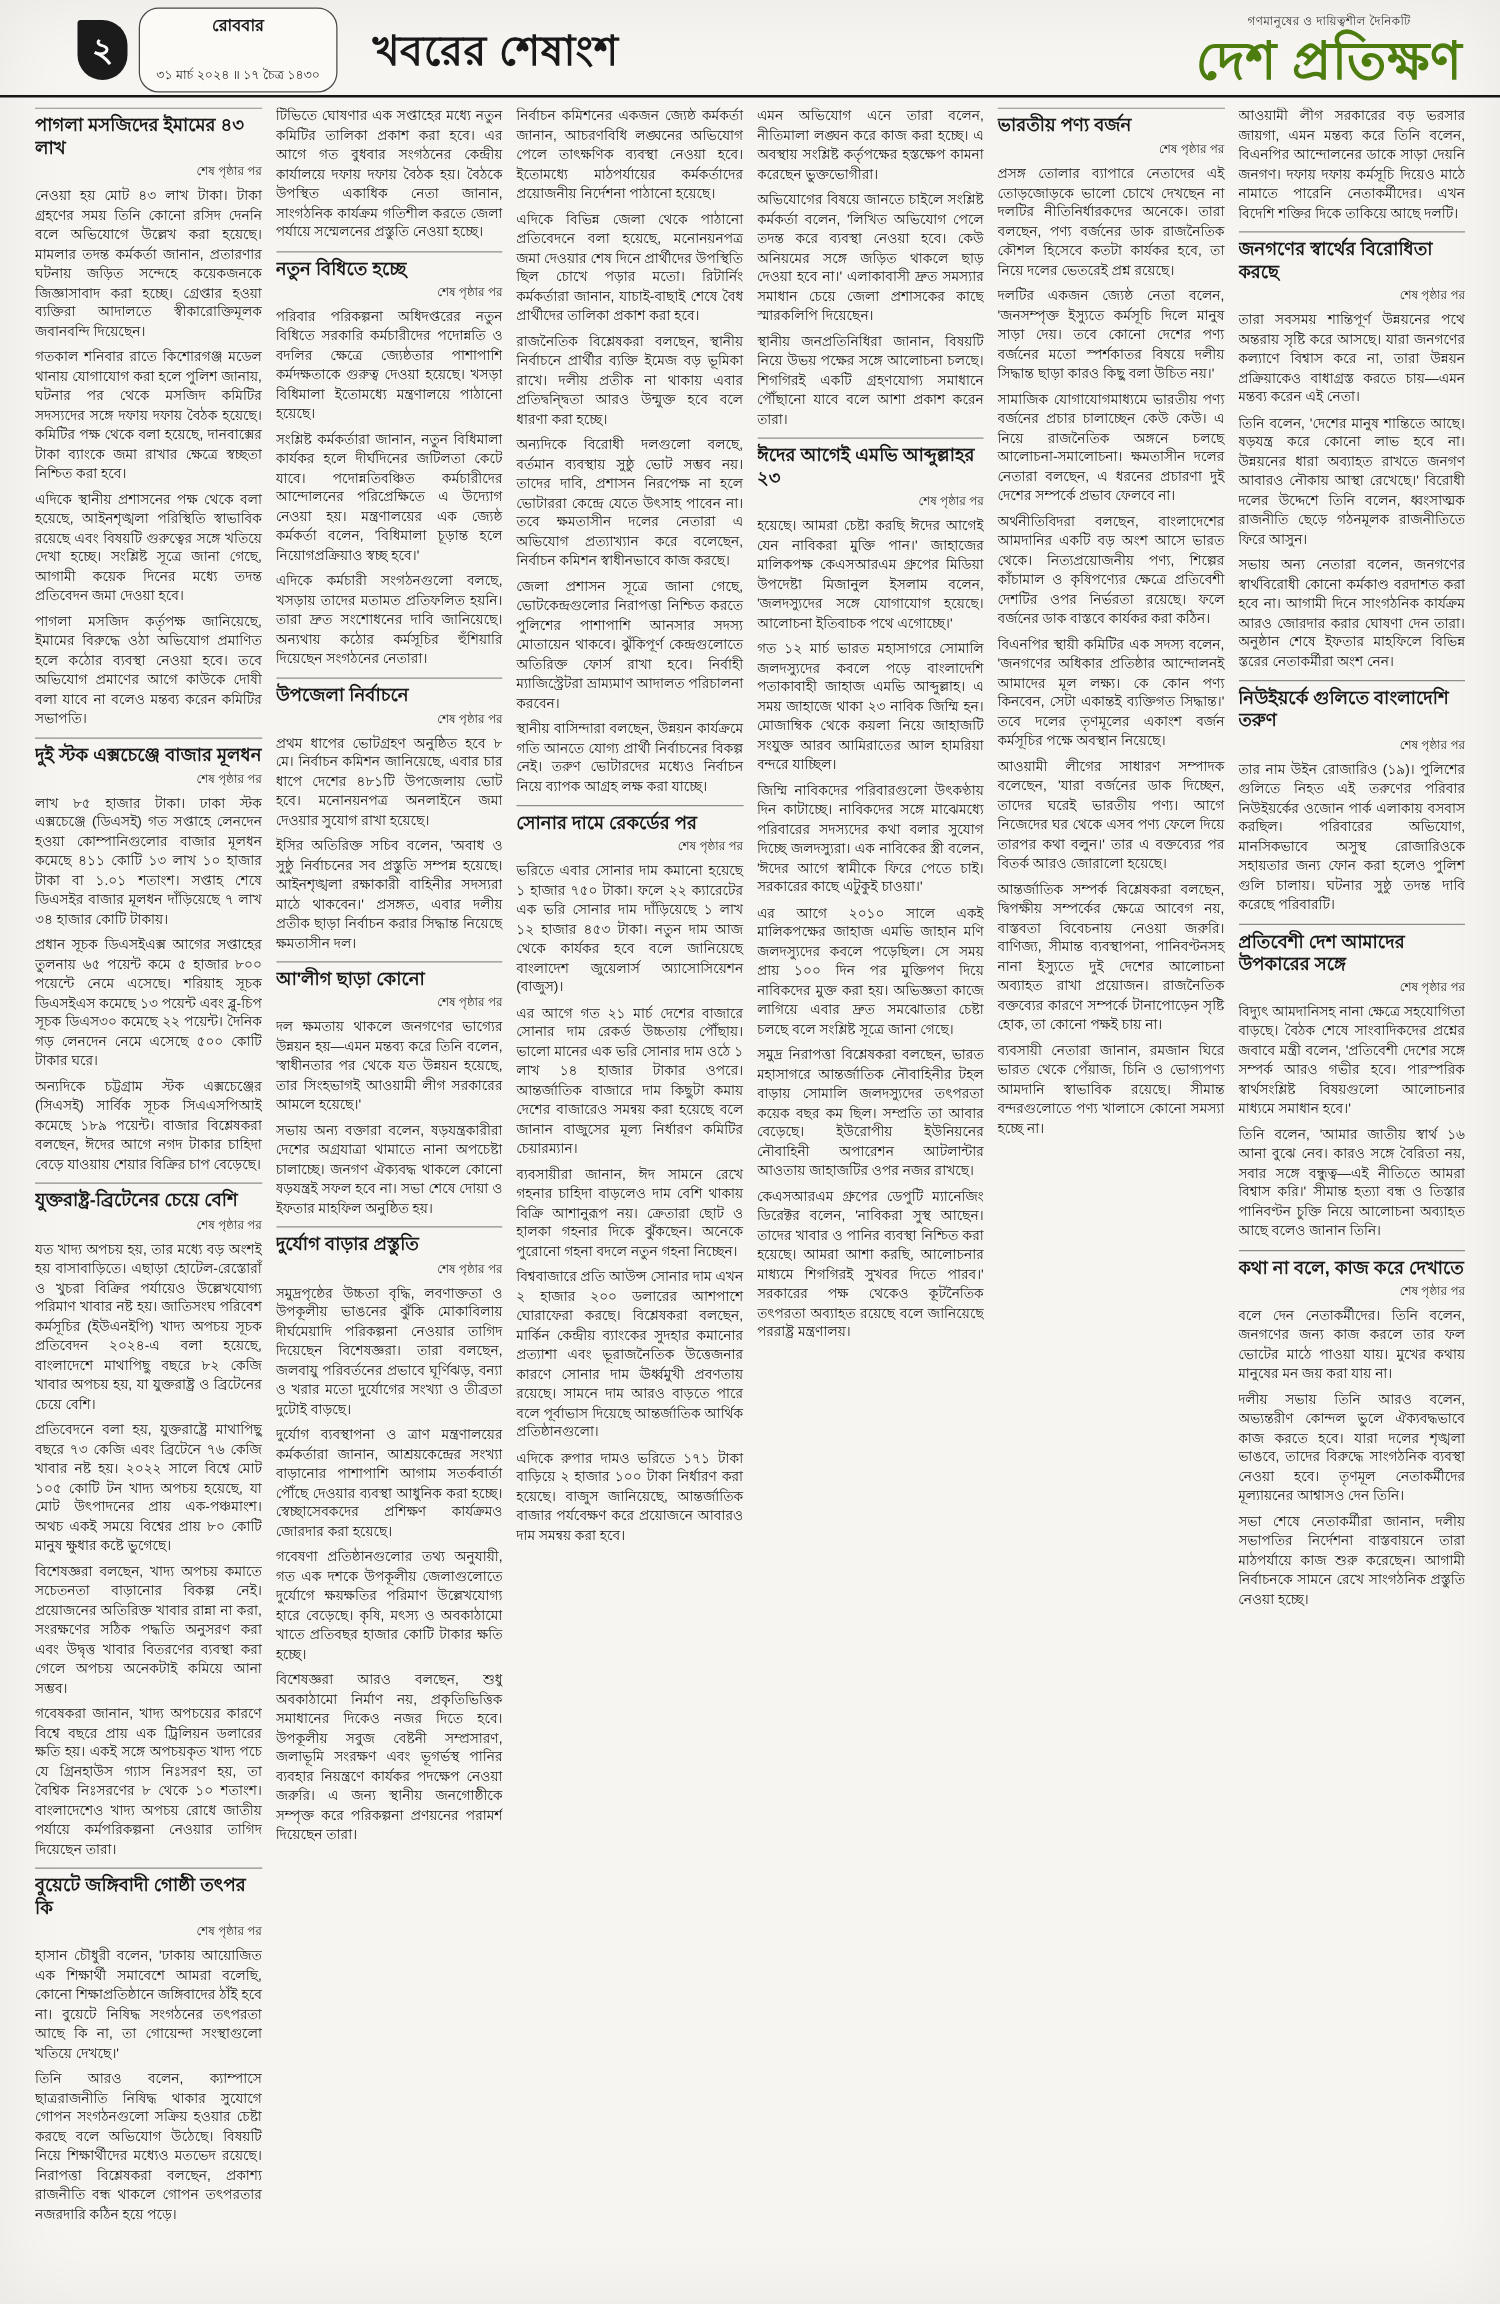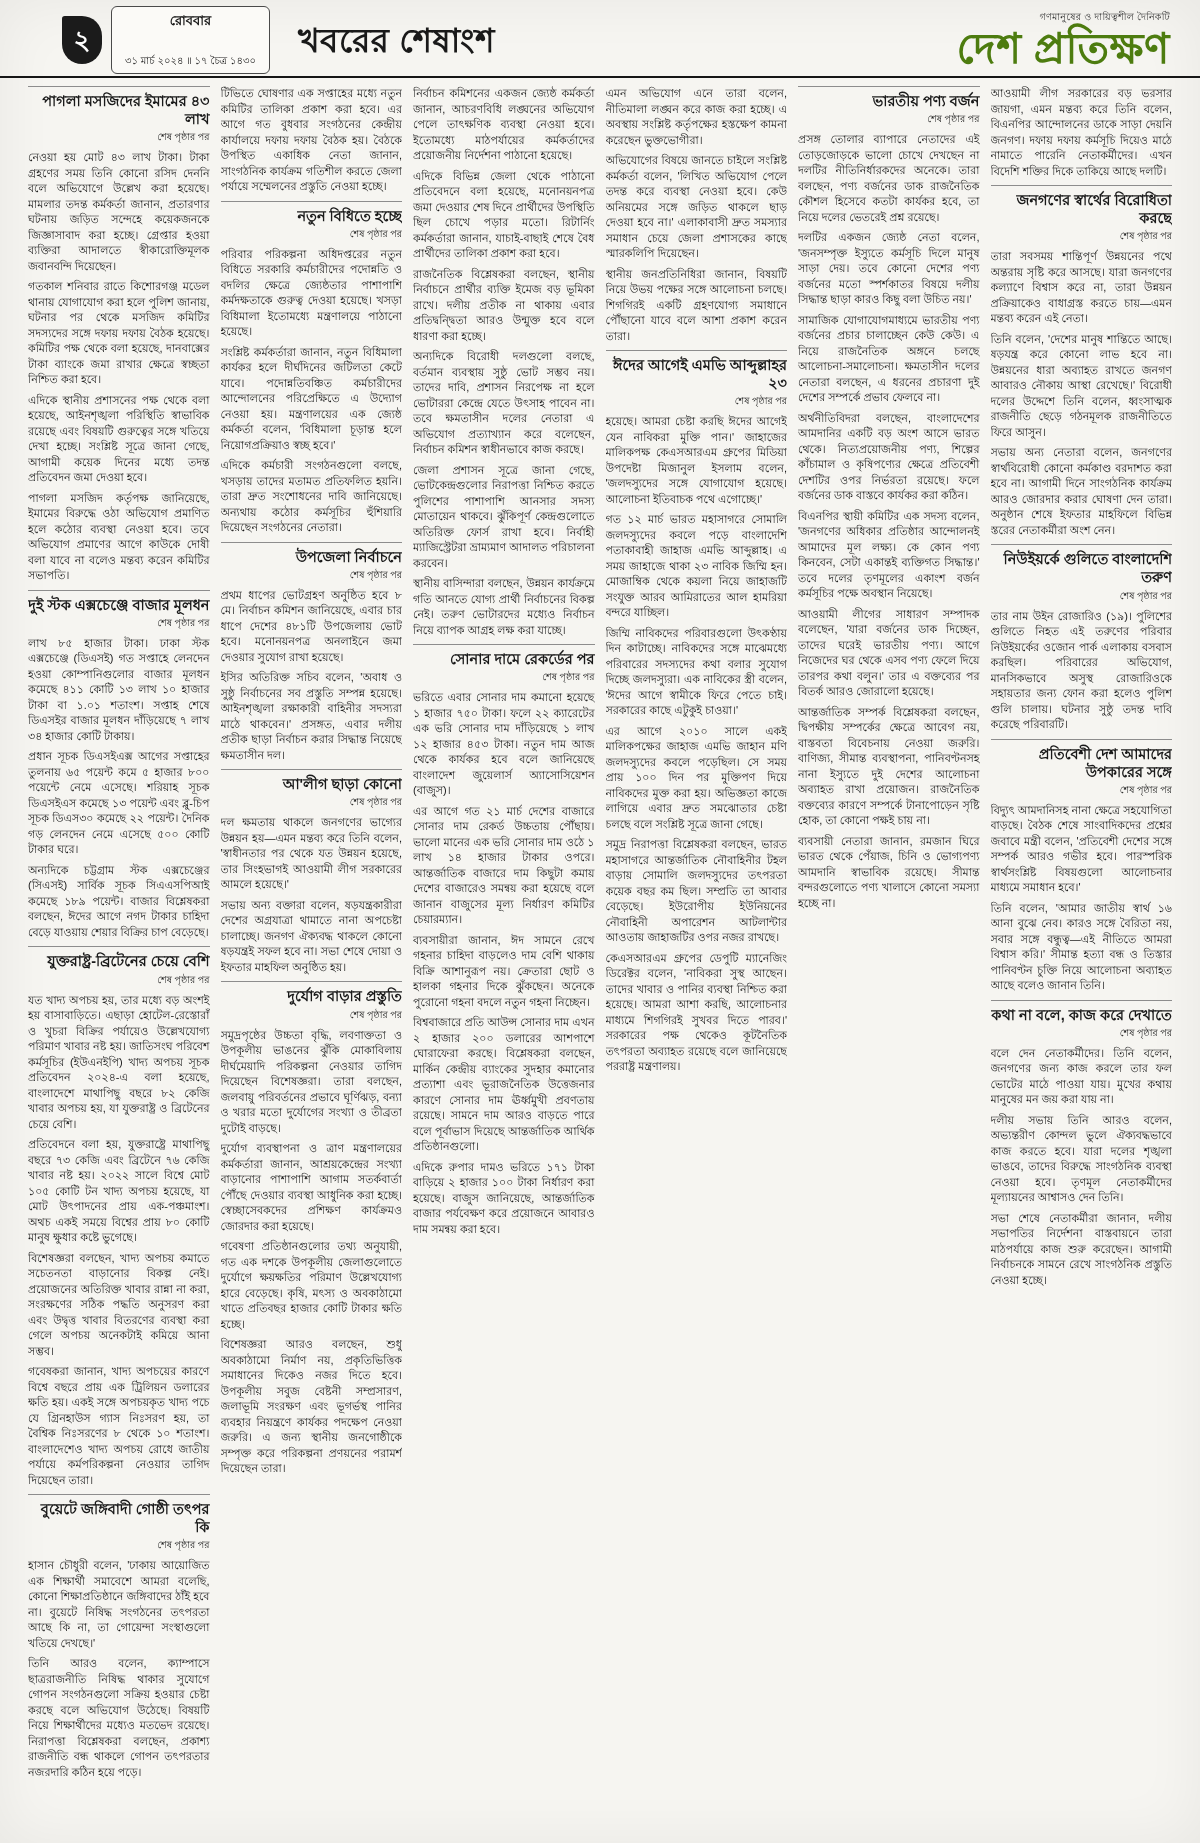--- a/index.html
+++ b/index.html
@@ -25,45 +25,45 @@
   }
   .date-badge{display:flex;align-items:center;gap:9px;}
   .leaf{
     width:40px;height:48px;
     background:#1b1b1b;
     border-radius:3px 22px 22px 22px;
     display:flex;align-items:center;justify-content:center;
   }
   .leaf .num{color:#ffffff;font-size:26px;font-weight:bold;line-height:1;}
   .date-box{
-    border:1.5px solid #4a4a4a;border-radius:6px;
+    border:1.5px solid #4a4a4a;border-radius:16px;
     padding:5px 13px;text-align:center;line-height:1.35;
     background:#fbfaf7;
   }
   .date-box .day{font-size:13px;font-weight:bold;}
   .date-box .date{font-size:10px;margin-top:24px;}
   .section-title{
     font-size:33px;font-weight:bold;margin:0 0 0 28px;line-height:1;
     letter-spacing:.5px;
   }
-  .masthead-block{margin-left:auto;text-align:right;}
+  .masthead-block{margin-left:auto;text-align:center;}
   .masthead-tagline{font-size:9.5px;color:#333;margin-bottom:3px;letter-spacing:.3px;}
   .masthead-title{font-size:42px;font-weight:800;line-height:1;letter-spacing:.5px;color:#4d7c0f;}
   
   .cols{
     display:flex;gap:11px;
     padding:8px 28px 0;
     height:1749px;box-sizing:border-box;
   }
   .col{flex:1 1 0;min-width:0;overflow:hidden;height:100%;}
   .article{margin:0;}
   .article.headed{border-top:1px solid #8d8d8d;margin-top:6px;padding-top:4px;}
   .col .article:first-child{margin-top:0;}
   .headline{
-    font-size:14.5px;font-weight:bold;text-align:right;
+    font-size:14.5px;font-weight:bold;text-align:left;
     line-height:1.25;margin:1px 0 2px;
   }
   .kicker{font-size:9.5px;text-align:right;color:#222;margin:0 0 5px;}
   .para{
     font-size:11px;line-height:15.5px;text-align:justify;
     margin:0 0 5px;word-break:normal;
   }
 </style>
 </head>
 <body>

